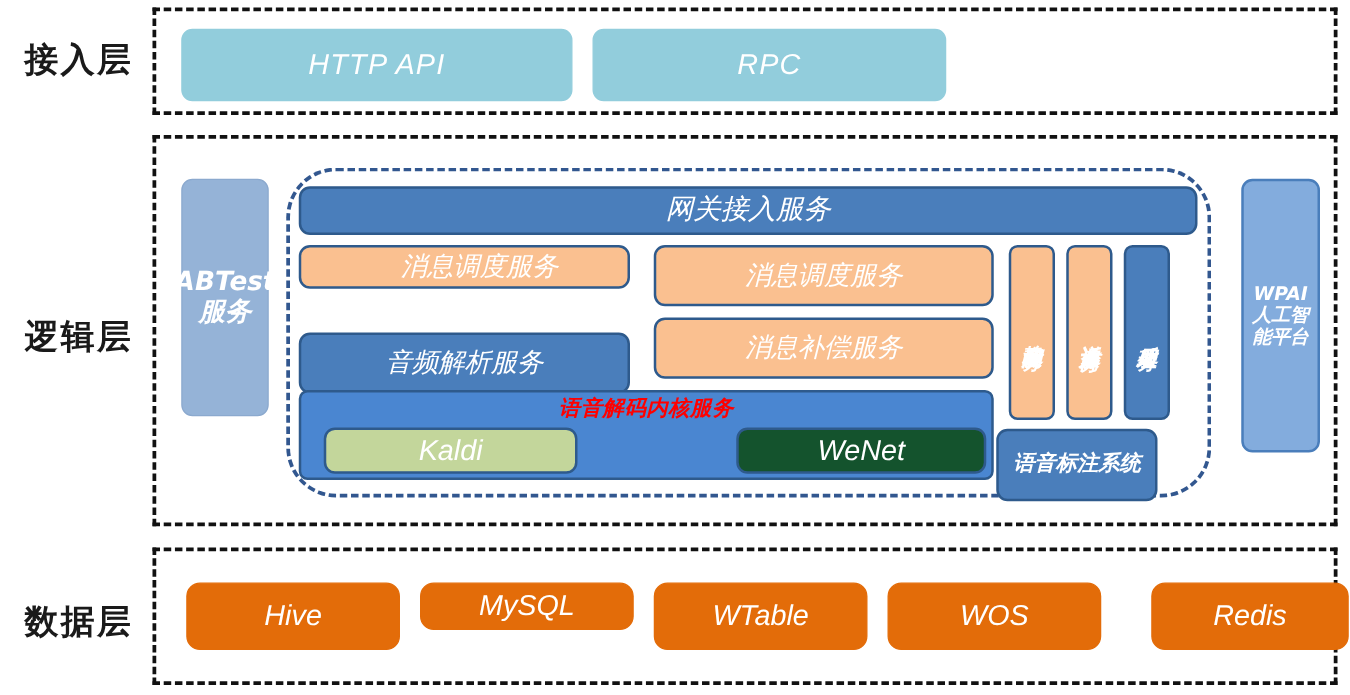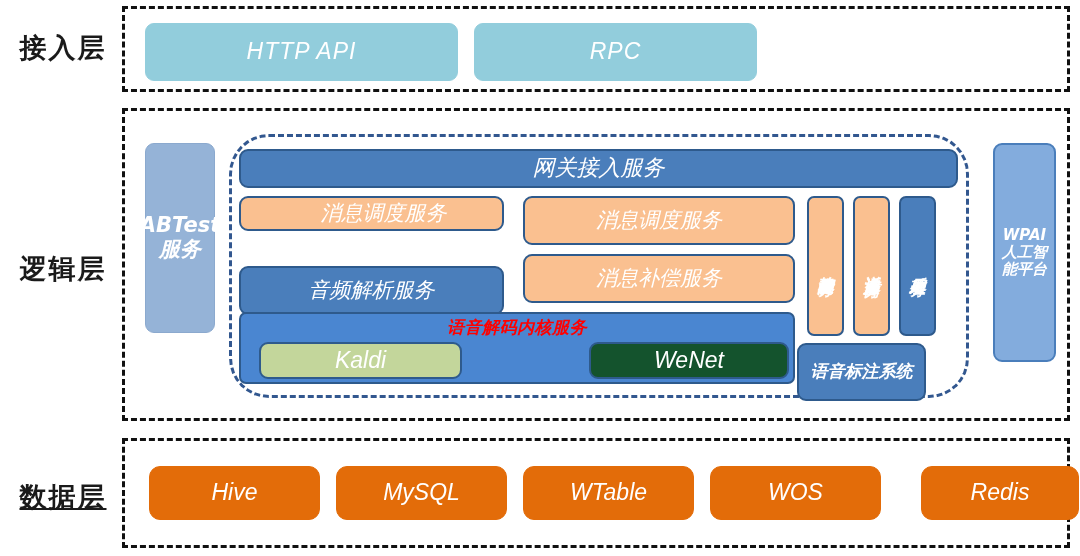--- a/index.html
+++ b/index.html
@@ -139,27 +139,27 @@
       <span>语音标注系统</span>
     </div>
 
     <div class="node n-wpai cjk" style="left:868px;top:32px;width:63px;height:219px;flex-direction:column;">
       <span>WPAI</span>
       <span>人工智</span>
       <span>能平台</span>
     </div>
   </div>
 
-  <div class="layer-label cjk" style="top:479px;text-decoration:underline;">数据层</div>
+  <div class="layer-label cjk" style="top:479px;">数据层</div>
 
   <div class="layer-box" style="top:438px;height:110px;">
     <div class="node n-data" style="left:24px;top:25px;width:171px;height:54px;">
       <span>Hive</span>
     </div>
-    <div class="node n-data" style="left:211px;top:25px;width:171px;height:54px;align-items:center;">
+    <div class="node n-data" style="left:211px;top:25px;width:171px;height:38px;align-items:center;">
       <span>MySQL</span>
     </div>
     <div class="node n-data" style="left:398px;top:25px;width:171px;height:54px;">
       <span>WTable</span>
     </div>
     <div class="node n-data" style="left:585px;top:25px;width:171px;height:54px;">
       <span>WOS</span>
     </div>
     <div class="node n-data" style="left:772px;top:25px;width:158px;height:54px;margin-left:24px;">
       <span>Redis</span>

